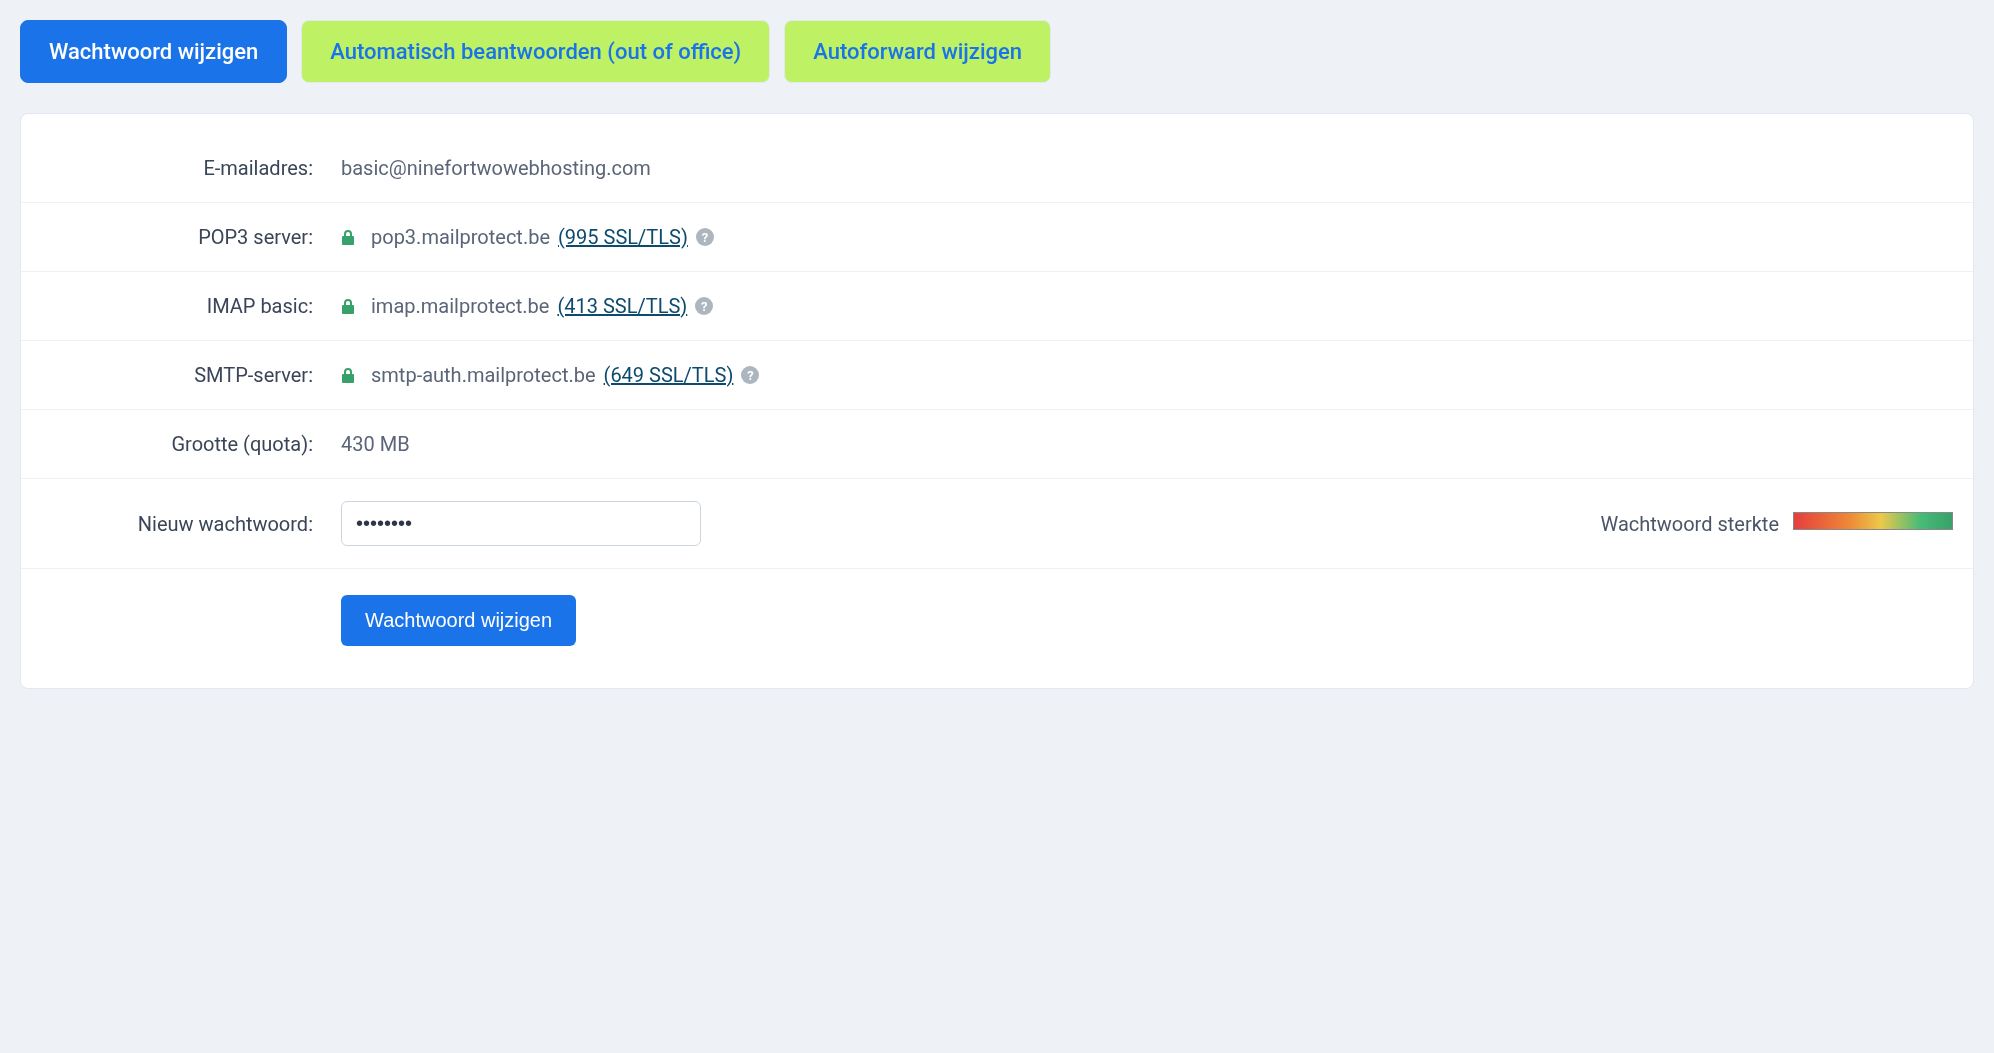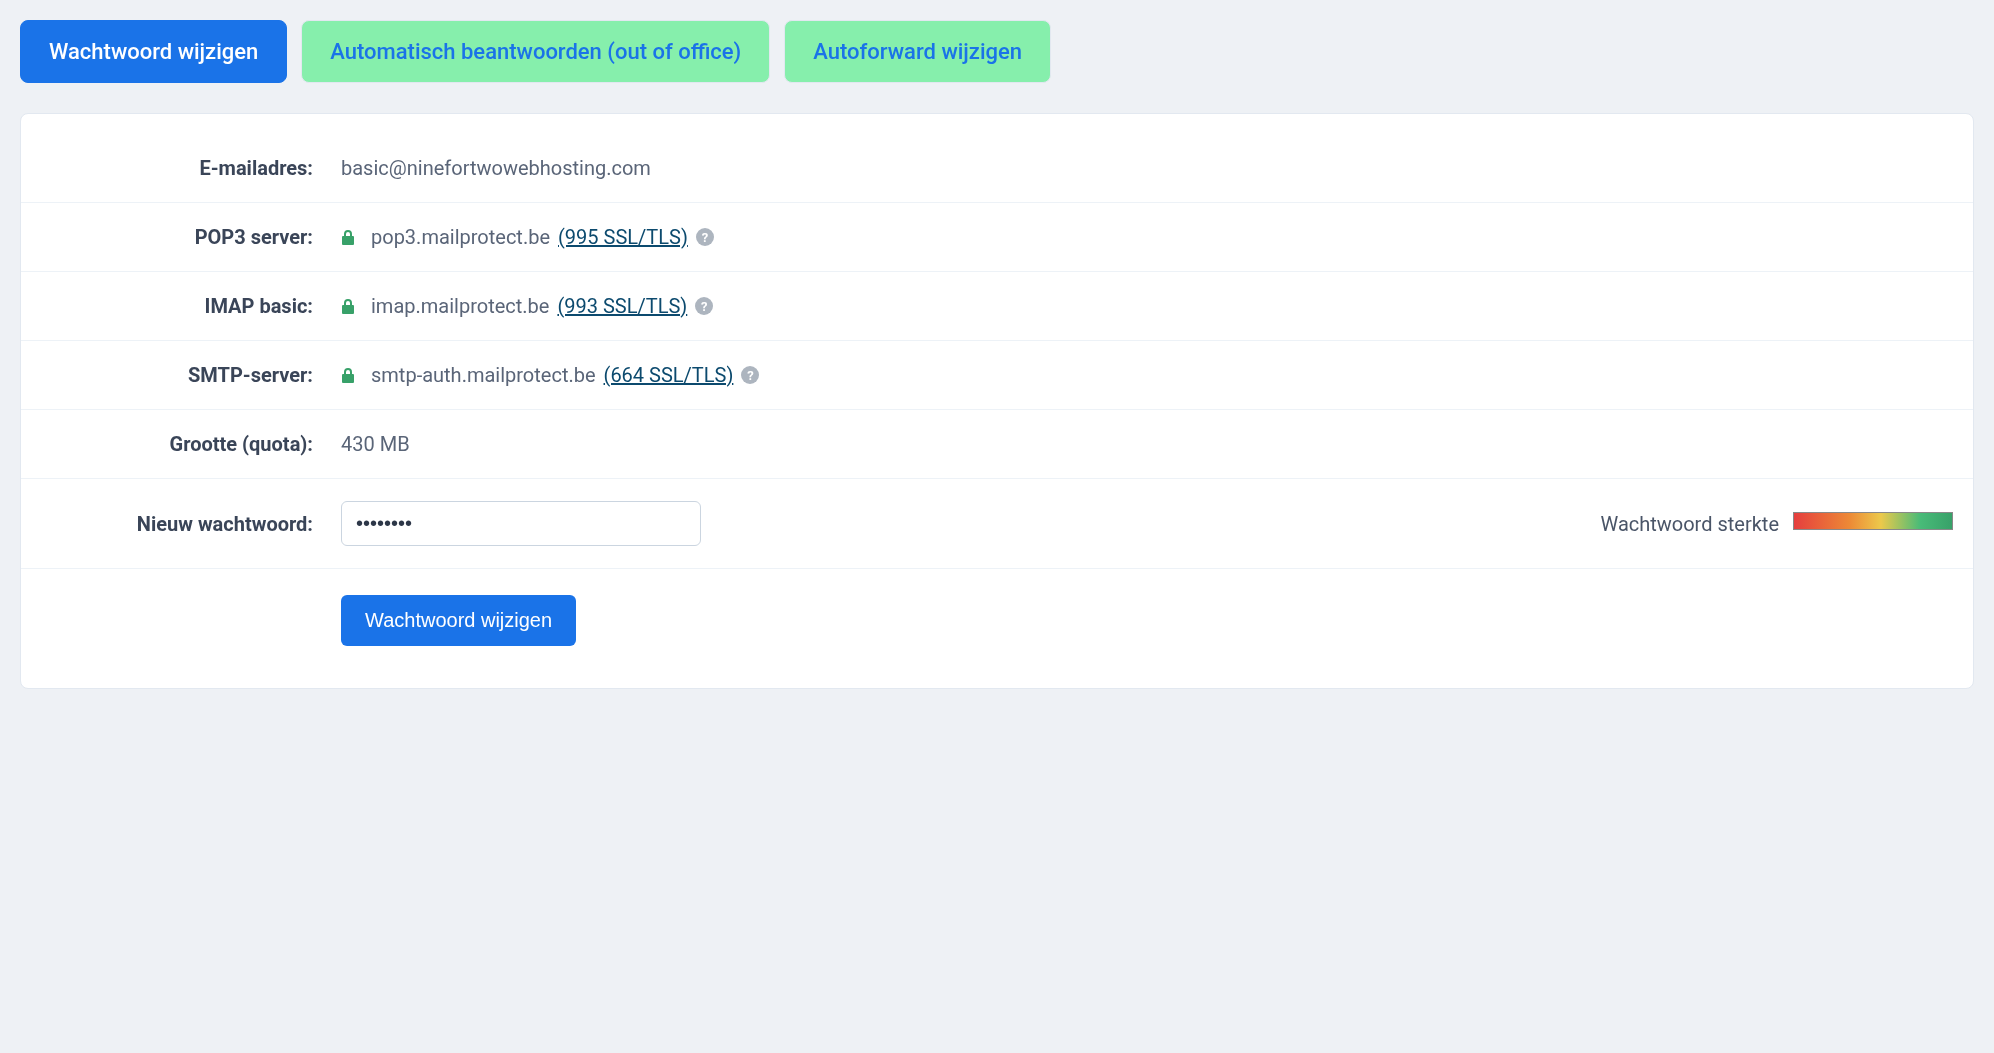--- a/index.html
+++ b/index.html
@@ -12,21 +12,21 @@
   }
   .tabs {
     display: flex;
     gap: 14px;
     margin-bottom: 30px;
   }
   .tab {
     padding: 18px 28px;
     border-radius: 8px;
     border: 1px solid #e2e8f0;
-    background: #86efac;
+    background: #bef264;
     font-size: 22px;
     font-weight: 500;
     color: #1a73e8;
     cursor: pointer;
     white-space: nowrap;
   }
   .tab.active {
     background: #1a73e8;
     color: #fff;
     border-color: #1a73e8;
@@ -43,21 +43,20 @@
     border-bottom: 1px solid #edf2f7;
     padding: 22px 20px;
   }
   .row:last-child { border-bottom: none; }
   .row-label {
     width: 300px;
     text-align: right;
     padding-right: 28px;
     color: #3a4558;
     font-size: 20px;
-    font-weight: bold;
   }
   .row-value {
     flex: 1;
     display: flex;
     align-items: center;
     gap: 8px;
     color: #5a6578;
     font-size: 20px;
   }
   .lock-icon {
@@ -155,35 +154,35 @@
 
   <div class="row">
     <div class="row-label">IMAP basic:</div>
     <div class="row-value">
       <span class="lock-icon">
         <svg viewBox="0 0 14 16" width="14" height="16">
             <path fill="#38a169" d="M11 7V5a4 4 0 10-8 0v2H2a1 1 0 00-1 1v7a1 1 0 001 1h10a1 1 0 001-1V8a1 1 0 00-1-1h-1zM5 5a2 2 0 114 0v2H5V5z"></path>
           </svg>
       </span>
       <span class="server-host">imap.mailprotect.be</span>
-      <span class="server-port">(993 SSL/TLS)</span>
+      <span class="server-port">(413 SSL/TLS)</span>
       <span class="help-icon">?</span>
     </div>
   </div>
 
   <div class="row">
     <div class="row-label">SMTP-server:</div>
     <div class="row-value">
       <span class="lock-icon">
         <svg viewBox="0 0 14 16" width="14" height="16">
             <path fill="#38a169" d="M11 7V5a4 4 0 10-8 0v2H2a1 1 0 00-1 1v7a1 1 0 001 1h10a1 1 0 001-1V8a1 1 0 00-1-1h-1zM5 5a2 2 0 114 0v2H5V5z"></path>
           </svg>
       </span>
       <span class="server-host">smtp-auth.mailprotect.be</span>
-      <span class="server-port">(664 SSL/TLS)</span>
+      <span class="server-port">(649 SSL/TLS)</span>
       <span class="help-icon">?</span>
     </div>
   </div>
 
   <div class="row">
     <div class="row-label">Grootte (quota):</div>
     <div class="row-value">430 MB</div>
   </div>
 
   <div class="row">

